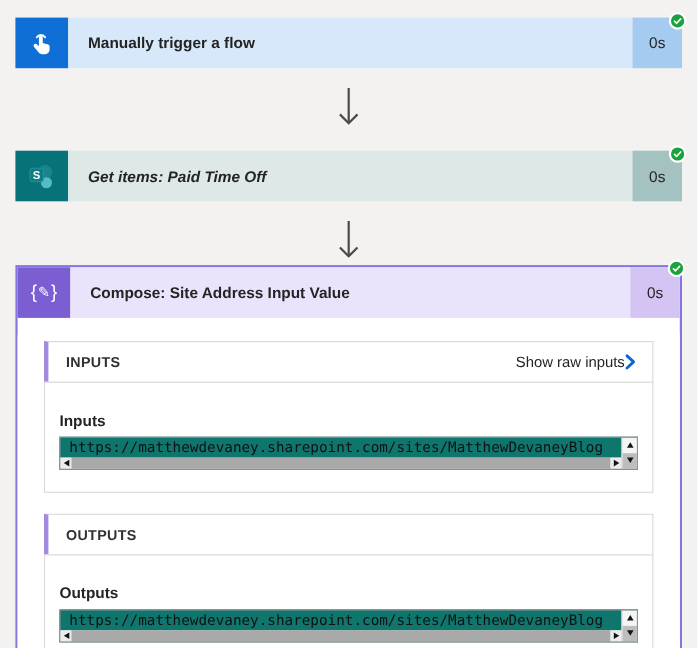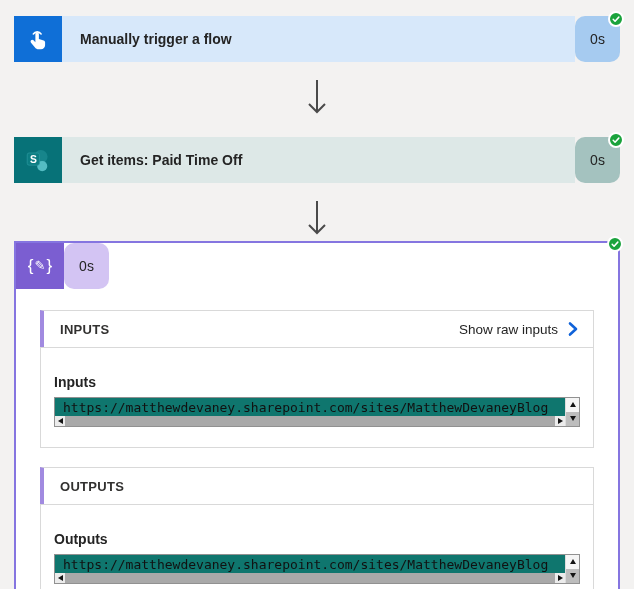--- a/index.html
+++ b/index.html
@@ -14,38 +14,38 @@
   *{box-sizing:border-box;margin:0;padding:0;}
   body{font-family:"Liberation Sans",sans-serif;background:#fff;}
   .canvas{width:634px;height:589px;background:var(--page-bg);overflow:hidden;position:relative;}
 
   .step{position:relative;margin:17px 14px;height:46px;display:flex;align-items:stretch;}
   .step-icon{width:48px;flex:0 0 48px;display:flex;align-items:center;justify-content:center;color:#fff;}
   .step-icon.trigger{background:var(--trigger-blue);}
   .step-icon.sharepoint{background:var(--sharepoint-teal);}
   .step-icon.compose{background:var(--compose-purple);}
   .step-title{flex:1;display:flex;align-items:center;padding-left:18px;font-size:14px;font-weight:700;color:var(--text-dark);}
-  .step-duration{flex:0 0 45px;display:flex;align-items:center;justify-content:center;font-size:14px;color:var(--text-dark);border-radius:10px;}
+  .step-duration{flex:0 0 45px;display:flex;align-items:center;justify-content:center;font-size:14px;color:var(--text-dark);}
   .row1 .step-title{background:var(--trigger-bg);} .row1 .step-duration{background:var(--trigger-duration-bg);}
-  .row2 .step-title{background:var(--sharepoint-bg);} .row2 .step-duration{background:var(--sharepoint-duration-bg);}
+  .row2 .step-title{background:var(--sharepoint-bg);font-style:italic;} .row2 .step-duration{background:var(--sharepoint-duration-bg);}
   .rowc .step-title{background:var(--compose-bg);} .rowc .step-duration{background:var(--compose-duration-bg);}
 
   .badge{position:absolute;top:-5px;right:-4px;width:16px;height:16px;border-radius:50%;
     background:var(--success-green);border:2px solid #fff;display:flex;align-items:center;justify-content:center;z-index:3;}
 
   .connector{height:41px;display:flex;align-items:center;justify-content:center;}
 
   .card{margin:0 14px;border:2px solid var(--compose-border);background:#fff;position:relative;}
   .card .badge{top:-7px;right:-5px;}
   .card-body{padding:21px 24px 23px 24px;background:#fff;border-radius:18px;}
 
   .sec-header{height:38px;border:1px solid var(--box-border);border-left:4px solid var(--accent-bar);
     display:flex;align-items:center;justify-content:space-between;padding:0 14px 0 16px;background:#fff;}
   .sec-title{font-size:13px;font-weight:700;color:#323130;letter-spacing:.3px;}
-  .raw-link{display:flex;align-items:center;gap:10px;cursor:pointer;text-decoration:none;}
+  .raw-link{display:flex;align-items:center;cursor:pointer;text-decoration:none;}
   .raw-link span{font-size:13.5px;color:var(--text-dark);}
   .sec-content{border:1px solid var(--box-border);margin-top:-1px;padding:26px 13px 20px 13px;background:#fff;}
   .sec-gap{height:19px;}
   .field-label{font-size:14px;font-weight:700;color:var(--text-dark);margin-bottom:7px;}
 
   .valuebox{height:30px;border:1px solid var(--valuebox-border);background:#0f766e;display:flex;}
   .vb-main{flex:1;display:flex;flex-direction:column;min-width:0;}
   .vb-text{flex:1;font-family:"DejaVu Sans Mono","Liberation Mono",monospace;font-size:13px;color:#111;
     white-space:nowrap;overflow:hidden;padding:2px 2px 0 8px;}
   .hscroll{height:10px;display:flex;align-items:center;background:#ececec;}
@@ -118,20 +118,21 @@
 
   <div class="card">
     <div class="step rowc" style="margin:0;">
       <div class="step-icon compose">
         <span class="compose-glyph">
             <span>{</span>
             <span class="pencil">✎</span>
             <span>}</span>
           </span>
       </div>
+      <div class="step-title">Compose: Site Address Input Value</div>
       <div class="step-duration">0s</div>
     </div>
     <div class="badge">
       <svg width="10" height="10" viewBox="0 0 16 16">
           <path d="M3.5 8.5l3 3 6-6.5" fill="none" stroke="#fff" stroke-width="2.4" stroke-linecap="round" stroke-linejoin="round"></path>
         </svg>
     </div>
 
     <div class="card-body">
 

